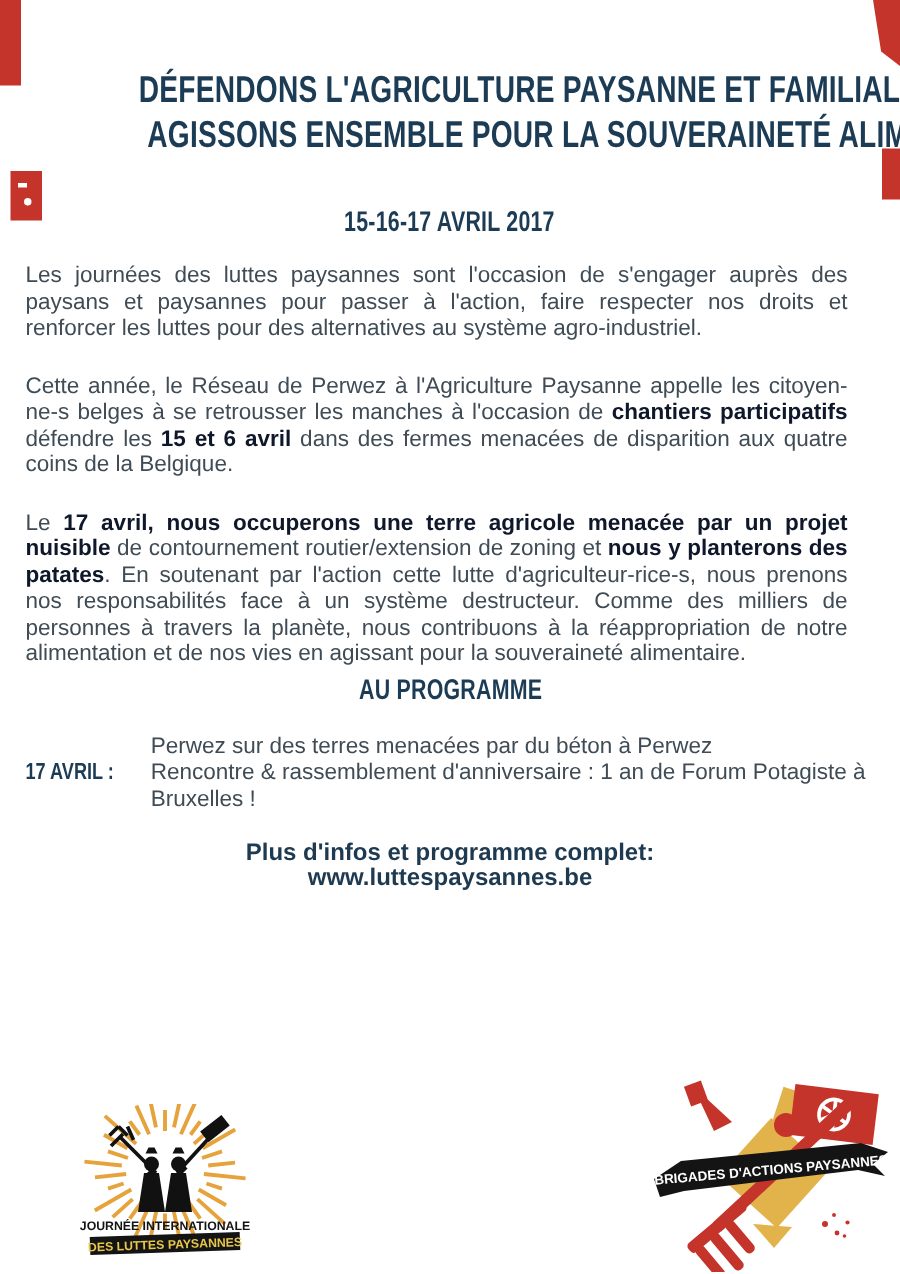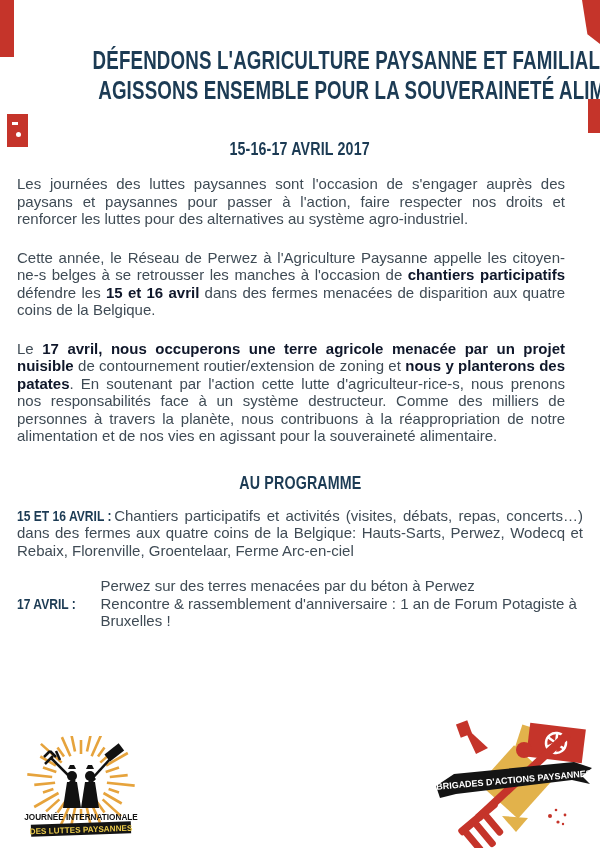--- a/index.html
+++ b/index.html
@@ -24,21 +24,21 @@
     transform-origin:50% 50%;
     white-space:nowrap;
     font-weight:700;
     color:#1c3b54;
     letter-spacing:0.2px;
   }
   .title-block{padding-top:47px;line-height:27px;}
   .title-line{font-size:25px;}
   .date-line{margin-top:32px;line-height:19px;}
   .date-line .cond{font-size:19px;}
-  .programme-heading{margin-top:28px;line-height:19px;}
+  .programme-heading{margin-top:6px;line-height:19px;}
   .programme-heading .cond{font-size:19px;}
   
   .bodytext{
     margin:21px 35px 0 17px;
     font-size:15px;
     line-height:17.5px;
     color:#3f4b55;
     text-align:justify;
   }
   .bodytext:first-of-type{margin-top:16px;}
@@ -67,21 +67,21 @@
     display:flex;align-items:center;
     font-size:15px;line-height:17.5px;color:#3f4b55;
   }
   .prog17 .lines{margin-left:8px;}
   
   .more-info{
     margin-top:19px;text-align:center;
     font-size:16px;font-weight:700;color:#1e3a50;line-height:17px;
   }
   .logo{position:absolute;}
-  .logo-left{left:17px;top:736px;width:128px;height:110px;}
+  .logo-left{left:46px;top:736px;width:128px;height:110px;}
   .logo-right{left:432px;top:720px;width:165px;height:128px;}
   
   .redmark{position:absolute;background:#c5342a;}
   .rm-tl{left:0;top:0;width:14px;height:57px;}
   .rm-tr{right:0;top:0;width:18px;height:44px;clip-path:polygon(0 0,100% 0,100% 100%,30% 78%);}
   .rm-ls{left:7px;top:114px;width:21px;height:33px;}
   .rm-ls .wdot{position:absolute;background:#fff;}
   .rm-rs{right:0;top:99px;width:12px;height:34px;}
 </style>
 </head>
@@ -100,38 +100,41 @@
   <div class="center title-block">
     <span class="cond title-line">DÉFENDONS L'AGRICULTURE PAYSANNE ET FAMILIALE, ET</span><br>
     <span class="cond title-line">AGISSONS ENSEMBLE POUR LA SOUVERAINETÉ ALIMENTAIRE</span>
   </div>
 
   <div class="center date-line">
     <span class="cond">15-16-17 AVRIL 2017</span>
   </div>
 
   <p class="bodytext"><span>Les journées des luttes paysannes sont l'occasion de s'engager auprès des paysans et paysannes pour passer à l'action, faire respecter nos droits et renforcer les luttes pour des alternatives au système agro-industriel.</span></p>
-  <p class="bodytext"><span>Cette année, le Réseau de Perwez à l'Agriculture Paysanne appelle les citoyen-ne-s belges à se retrousser les manches à l'occasion de </span><span class="bseg">chantiers participatifs</span><span> défendre les </span><span class="bseg">15 et 16 avril</span><span> dans des fermes menacées de disparition aux quatre coins de la Belgique.</span></p>
+  <p class="bodytext"><span>Cette année, le Réseau de Perwez à l'Agriculture Paysanne appelle les citoyen-ne-s belges à se retrousser les manches à l'occasion de </span><span class="bseg">chantiers participatifs</span><span> défendre les </span><span class="bseg">15 et 6 avril</span><span> dans des fermes menacées de disparition aux quatre coins de la Belgique.</span></p>
   <p class="bodytext"><span>Le </span><span class="bseg">17 avril, nous occuperons une terre agricole menacée par un projet nuisible</span><span> de contournement routier/extension de zoning et </span><span class="bseg">nous y planterons des patates</span><span>. En soutenant par l'action cette lutte d'agriculteur-rice-s, nous prenons nos responsabilités face à un système destructeur. Comme des milliers de personnes à travers la planète, nous contribuons à la réappropriation de notre alimentation et de nos vies en agissant pour la souveraineté alimentaire.</span></p>
 
   <div class="center programme-heading">
     <span class="cond">AU PROGRAMME</span>
   </div>
 
-  <p class="prog-item"><span class="plabel l1516">15 ET 16 AVRIL :</span><span>Chantiers participatifs et activités (visites, débats, repas, concerts…) dans des fermes aux quatre coins de la Belgique: Hauts-Sarts, Perwez, Wodecq et Rebaix, Florenville, Groentelaar, Ferme Arc-en-ciel</span></p>
 
 
   <div class="prog17">
     <span class="plabel l17">17 AVRIL :</span>
     <div class="lines">
       <div>Perwez sur des terres menacées par du béton à Perwez</div>
       <div>Rencontre &amp; rassemblement d'anniversaire : 1 an de Forum Potagiste à Bruxelles !</div>
     </div>
   </div>
 
+  <div class="more-info">
+    <div>Plus d'infos et programme complet:</div>
+    <div>www.luttespaysannes.be</div>
+  </div>
 
   <div class="logo logo-left">
     <svg viewBox="0 0 128 110" width="128" height="110">
       <g id="rays">
           <line x1="64.0" y1="18.0" x2="64.0" y2="4.0" stroke="#e6a33c" stroke-width="2.6"></line>
           <line x1="70.0" y1="15.6" x2="73.8" y2="-2.0" stroke="#e6a33c" stroke-width="2.6"></line>
           <line x1="74.6" y1="20.2" x2="86.0" y2="-5.3" stroke="#e6a33c" stroke-width="2.6"></line>
           <line x1="81.0" y1="20.5" x2="87.5" y2="11.6" stroke="#e6a33c" stroke-width="2.6"></line>
           <line x1="83.3" y1="26.6" x2="98.9" y2="12.6" stroke="#e6a33c" stroke-width="2.6"></line>
           <line x1="89.1" y1="29.5" x2="110.8" y2="17.0" stroke="#e6a33c" stroke-width="2.6"></line>

